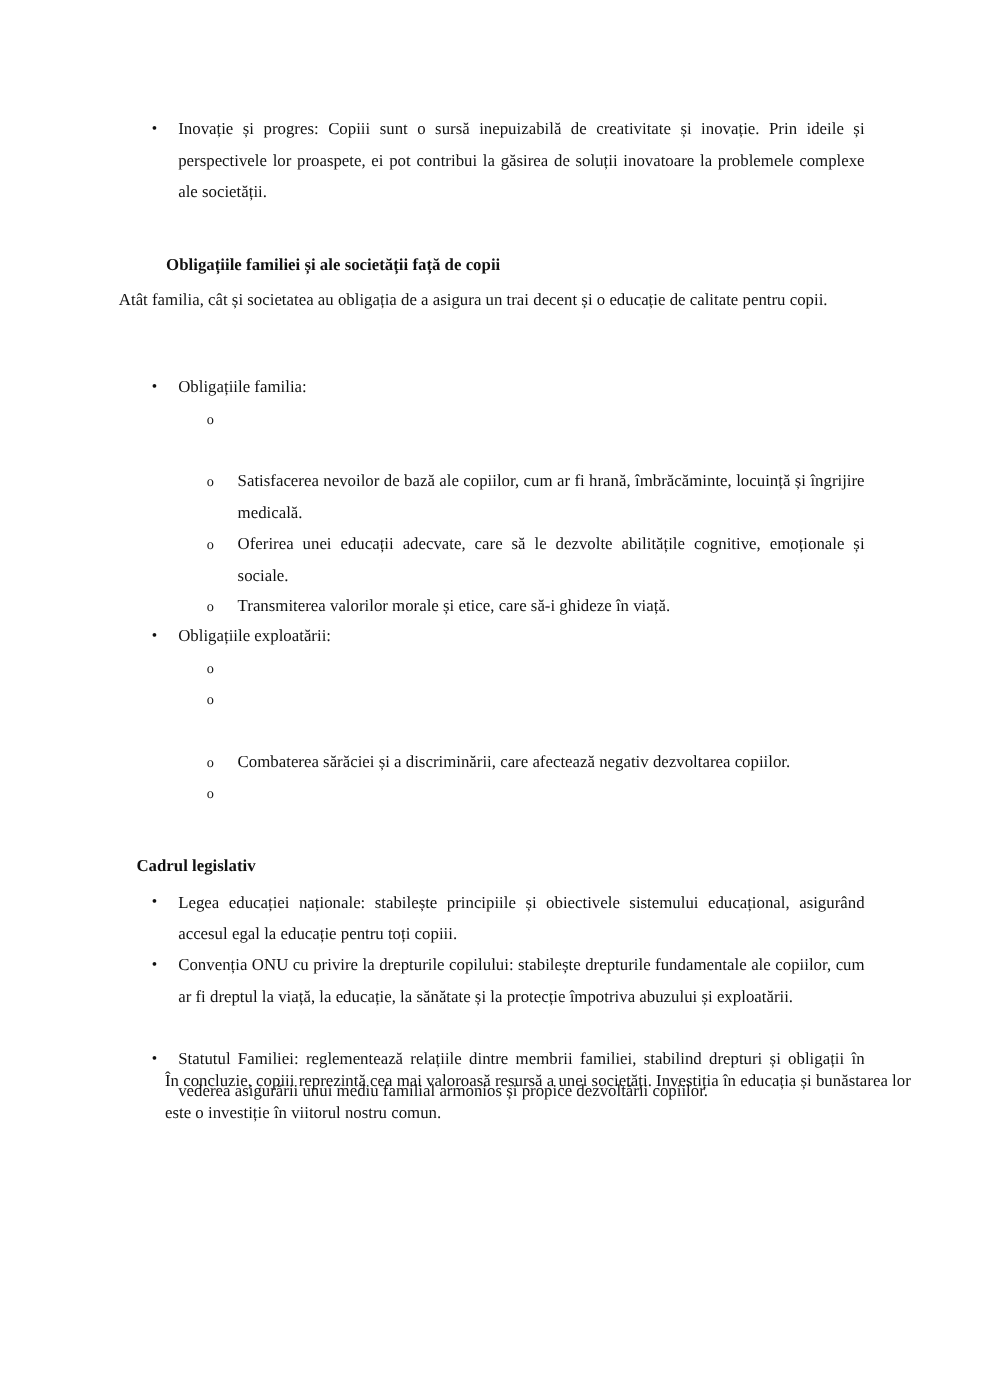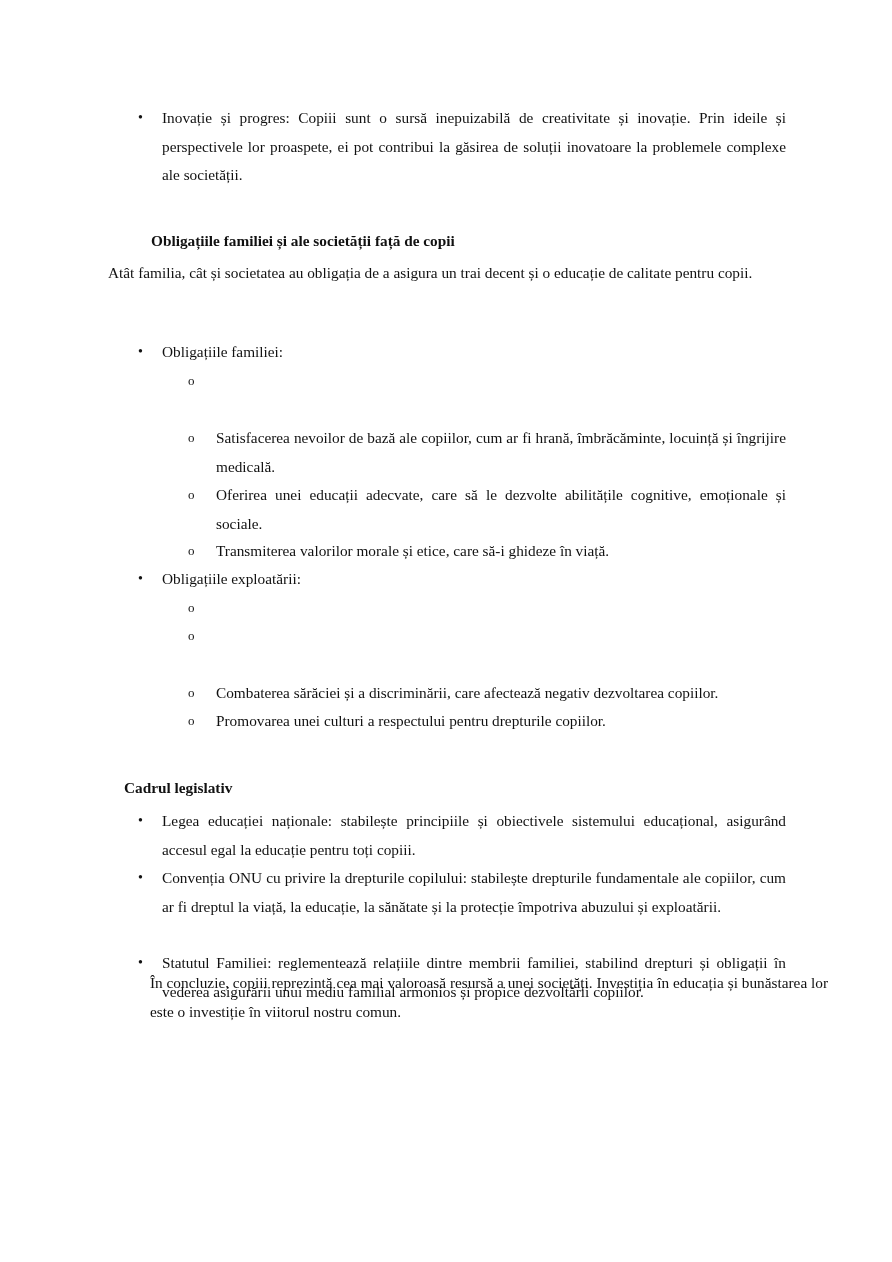--- a/index.html
+++ b/index.html
@@ -24,21 +24,21 @@
 
   <p class="li" style="top:104px;">
     <span class="bullet">•</span><b>Inovație și progres:</b><span> Copiii sunt o sursă inepuizabilă de creativitate și inovație. Prin ideile și perspectivele lor proaspete, ei pot contribui la găsirea de soluții inovatoare la problemele complexe ale societății.</span>
   </p>
 
   <p class="h" style="left:135px; top:211px;">Obligațiile familiei și ale societății față de copii</p>
 
   <p class="p" style="top:259px;">Atât familia, cât și societatea au obligația de a asigura un trai decent și o educație de calitate pentru copii.</p>
 
   <p class="li" style="top:338px;">
-    <span class="bullet">•</span><b>Obligațiile familiei:</b>
+    <span class="bullet">•</span><b>Obligațiile familia:</b>
   </p>
   <p class="li2" style="top:367px;">
     <span class="circ">o</span>
   </p>
   <p class="li2" style="top:424px;">
     <span class="circ">o</span><span>Satisfacerea nevoilor de bază ale copiilor, cum ar fi hrană, îmbrăcăminte, locuință și îngrijire medicală.</span>
   </p>
   <p class="li2" style="top:481px;">
     <span class="circ">o</span><span>Oferirea unei educații adecvate, care să le dezvolte abilitățile cognitive, emoționale și sociale.</span>
   </p>
@@ -52,21 +52,21 @@
   <p class="li2" style="top:594px;">
     <span class="circ">o</span>
   </p>
   <p class="li2" style="top:622px;">
     <span class="circ">o</span>
   </p>
   <p class="li2" style="top:679px;">
     <span class="circ">o</span><span>Combaterea sărăciei și a discriminării, care afectează negativ dezvoltarea copiilor.</span>
   </p>
   <p class="li2" style="top:707px;">
-    <span class="circ">o</span><span>Promovarea unei culturi a respectului pentru drepturile copiilor.</span>
+    <span class="circ">o</span>
   </p>
 
   <p class="h" style="left:108px; top:758px;">Cadrul legislativ</p>
 
   <p class="li" style="top:807px;">
     <span class="bullet">•</span><b>Legea educației naționale:</b><span> stabilește principiile și obiectivele sistemului educațional, asigurând accesul egal la educație pentru toți copiii.</span>
   </p>
   <p class="li" style="top:864px;">
     <span class="bullet">•</span><b>Convenția ONU cu privire la drepturile copilului:</b><span> stabilește drepturile fundamentale ale copiilor, cum ar fi dreptul la viață, la educație, la sănătate și la protecție împotriva abuzului și exploatării.</span>
   </p>

